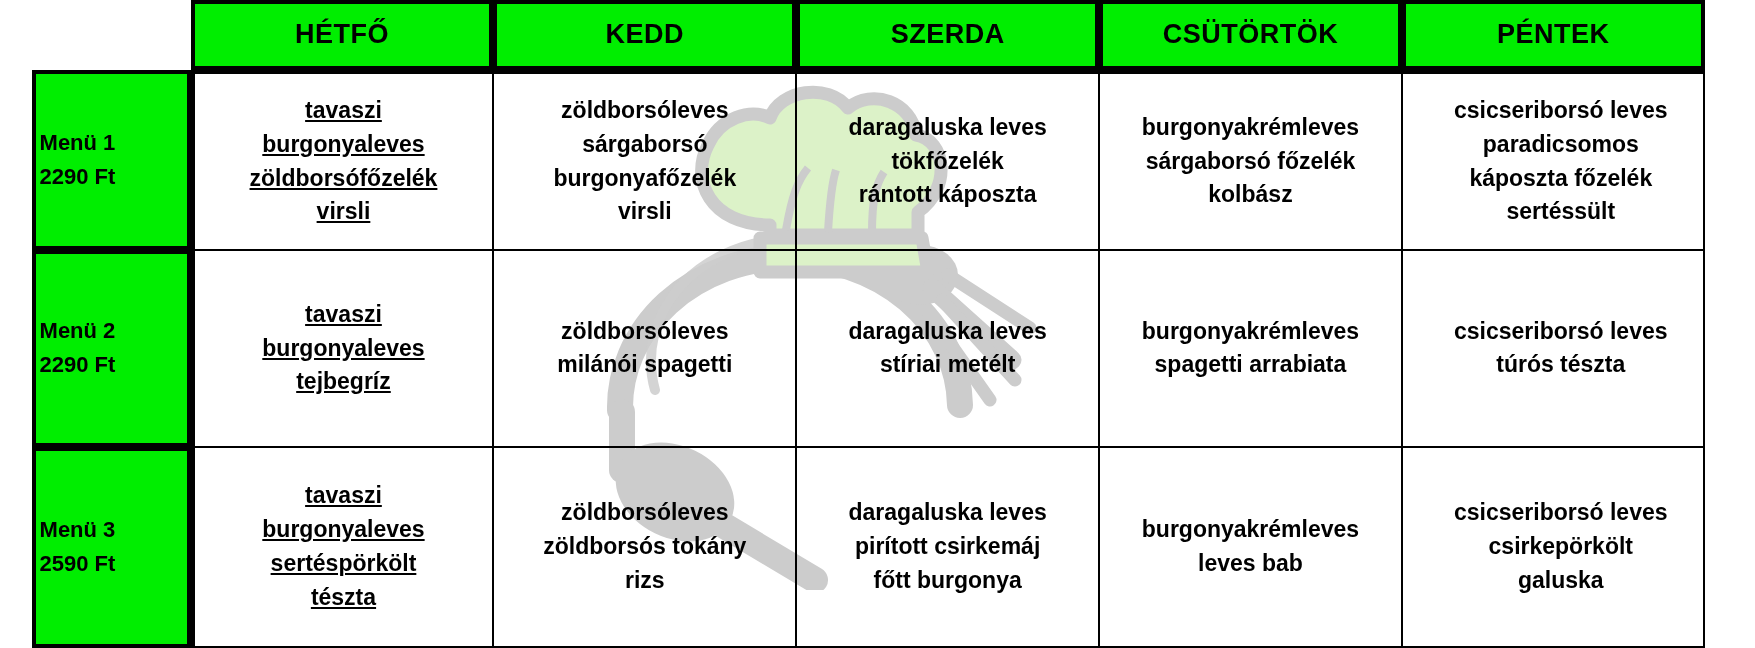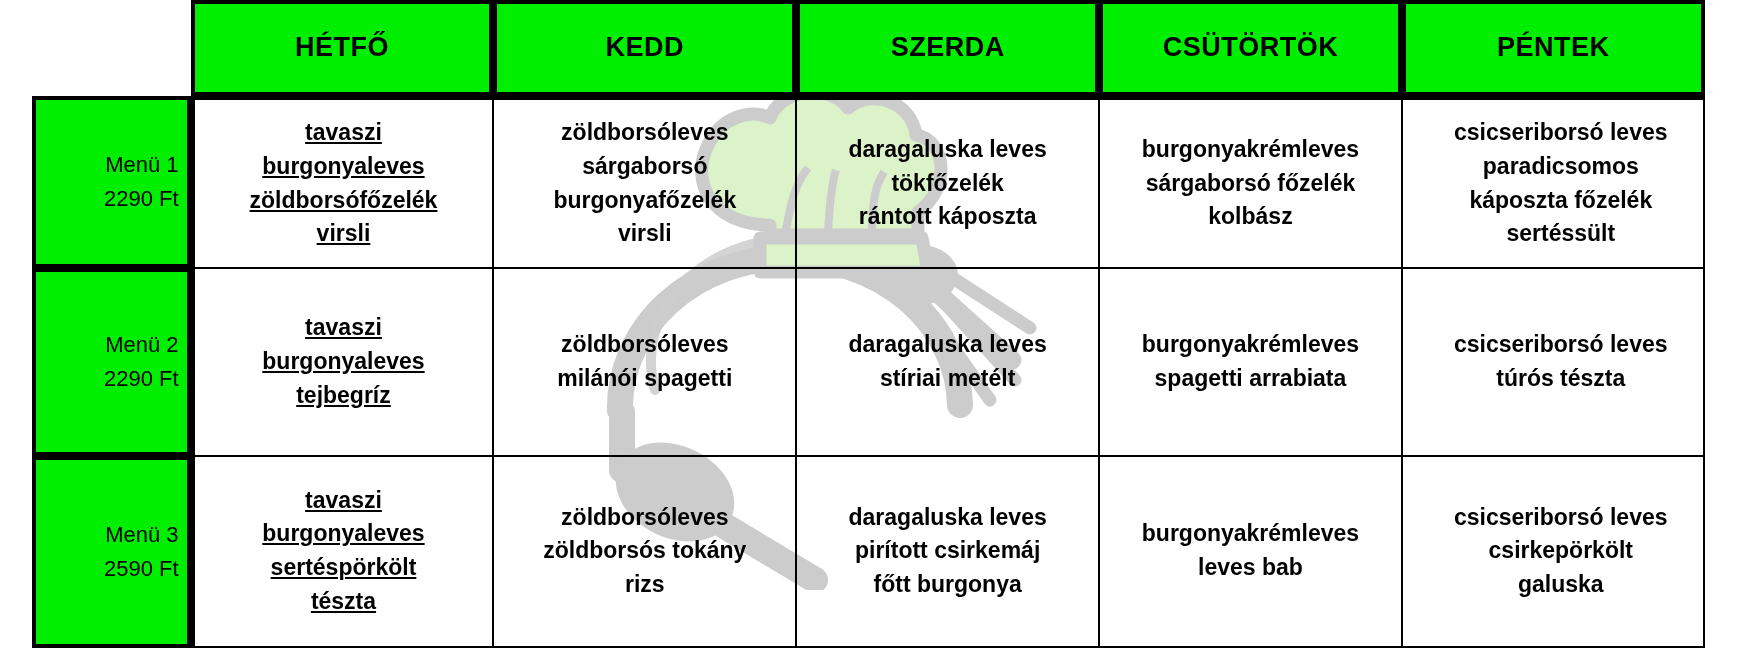--- a/index.html
+++ b/index.html
@@ -45,21 +45,21 @@
     border-spacing: 0;
     table-layout: fixed;
   }
 
   .spacer-col   { width: 27px; }
   .label-col    { width: 136px; }
   .day-col      { width: 259px; }
   .tail-col     { width: 43px; }
 
   td {
-    padding: 18px;
+    padding: 4px;
     vertical-align: middle;
     text-align: center;
   }
 
   
   .corner-cell { background: #ffffff; border: none; }
 
   
   .header-row { height: 56px; }
   .day-header {
@@ -72,25 +72,25 @@
     line-height: 1;
     height: 48px;
     font-stretch: condensed;
   }
   .header-spacer { background: #ffffff; border: none; }
 
   
   .menu-label {
     background: #00ee00;
     border: 4px solid #000000;
-    font-weight: normal;
+    font-weight: bold;
     font-size: 22px;
     color: #000000;
     line-height: 1.55;
-    text-align: right;
+    text-align: left;
     padding-right: 8px;
   }
   .menu-label .lbl-inner { display: block; }
 
   
   .dish-cell {
     background: transparent;
     border-top: 1.5px solid #000000;
     border-bottom: 1.5px solid #000000;
     border-left: 1.5px solid #000000;

